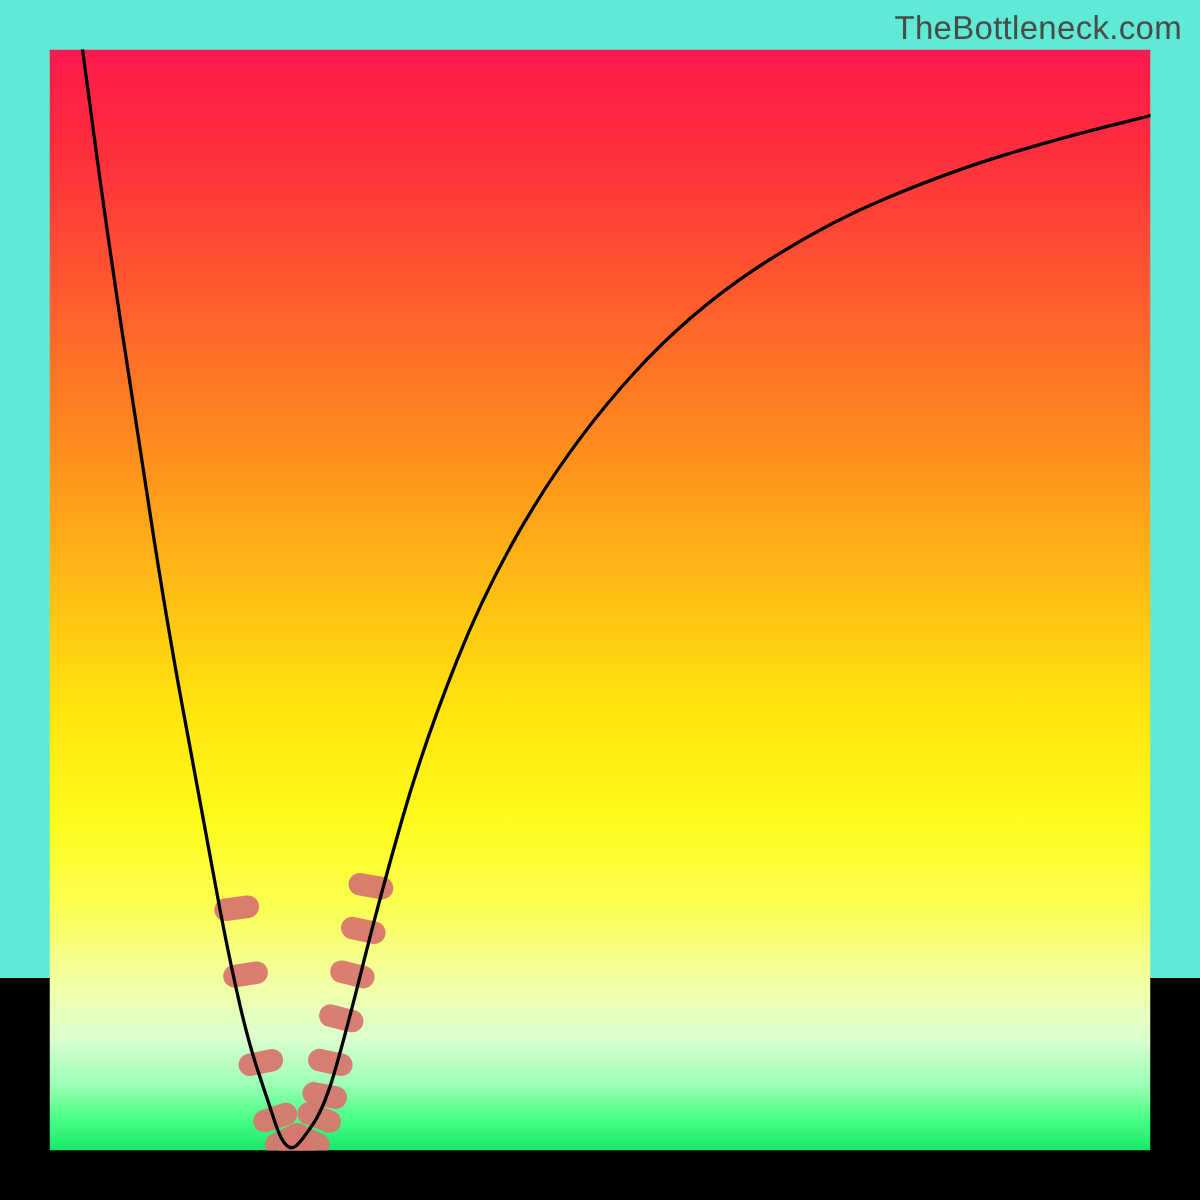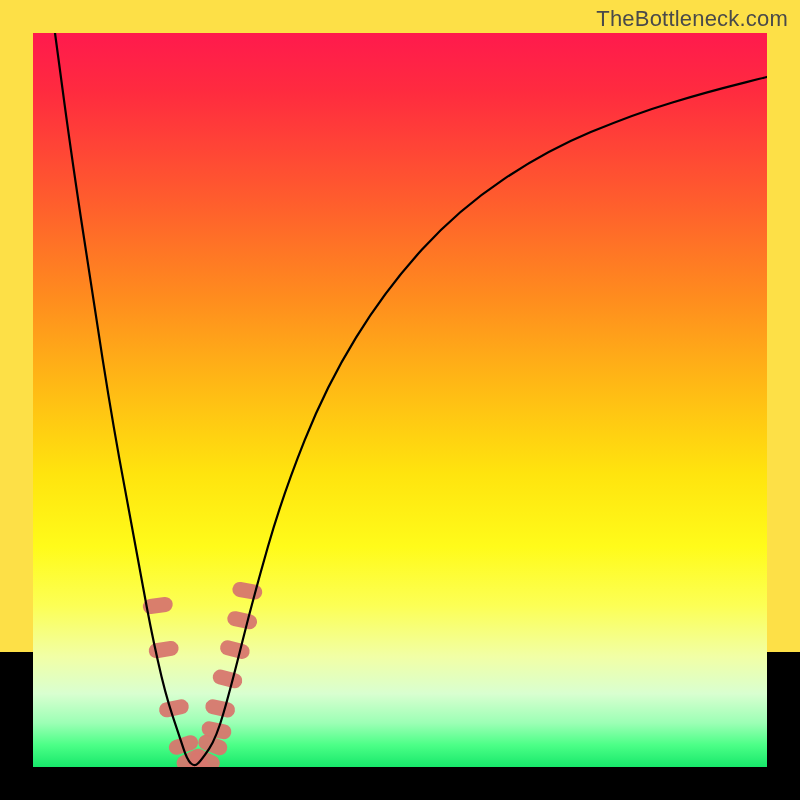--- a/index.html
+++ b/index.html
@@ -10,21 +10,21 @@
     overflow: hidden;
     background: #000;
     font-family: Arial, Helvetica, sans-serif;
   }
   .frame {
     position: absolute;
     left: 0;
     top: 0;
     width: 800px;
     height: 652px;
-    background: #fde047;
+    background: #5eead4;
   }
   .plot {
     position: absolute;
     left: 33px;
     top: 33px;
     width: 734px;
     height: 734px;
     overflow: hidden;
   }
   .gradient {

